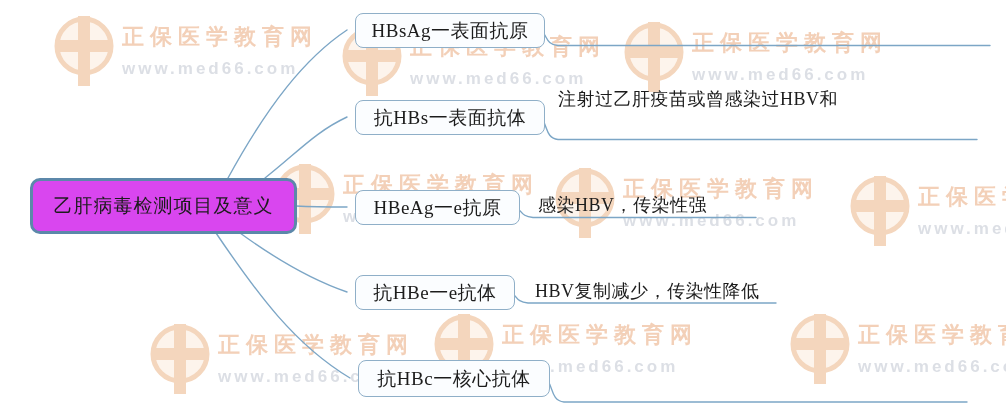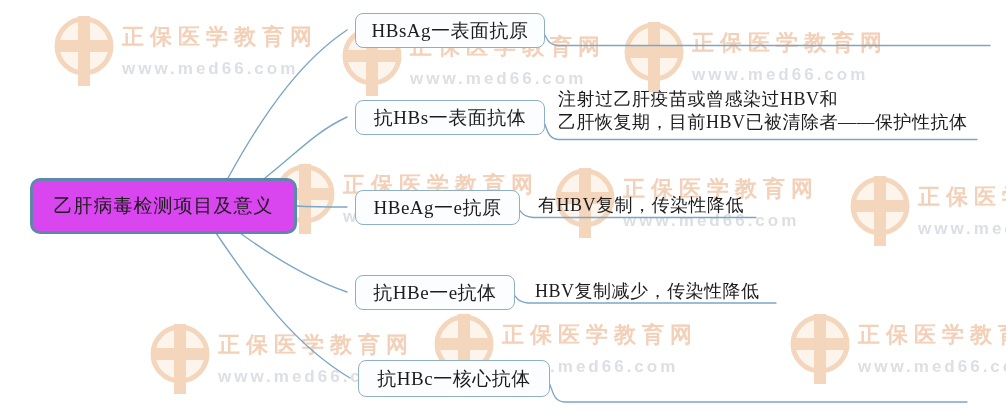--- a/index.html
+++ b/index.html
@@ -186,22 +186,21 @@
   </div>
   <div class="node branch" style="left:347px;top:275px;width:160px;height:35px">
     <span>抗HBe一e抗体</span>
   </div>
   <div class="node branch" style="left:350px;top:360px;width:192px;height:37px">
     <span>抗HBc一核心抗体</span>
   </div>
 
   <div class="desc" style="left:558px;top:88px">
     <div>注射过乙肝疫苗或曾感染过HBV和</div>
-    <div>乙肝恢复期，目前HBV已被清除者——保护性抗体</div>
   </div>
   <div class="desc" style="left:538px;top:194px">
-    <div>有HBV复制，传染性降低</div>
+    <div>感染HBV，传染性强</div>
   </div>
   <div class="desc" style="left:535px;top:280px">
     <div>HBV复制减少，传染性降低</div>
   </div>
 
 </div>
 
 </body></html>

